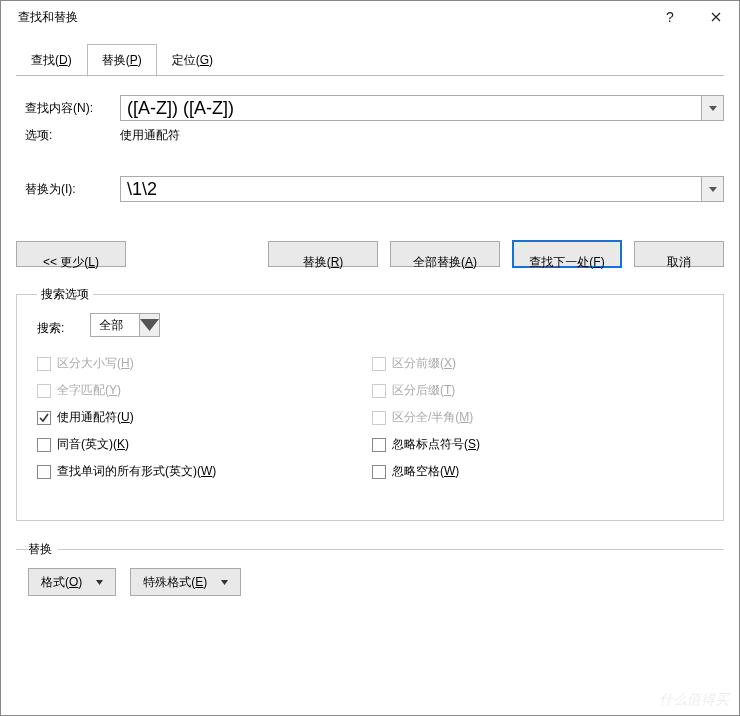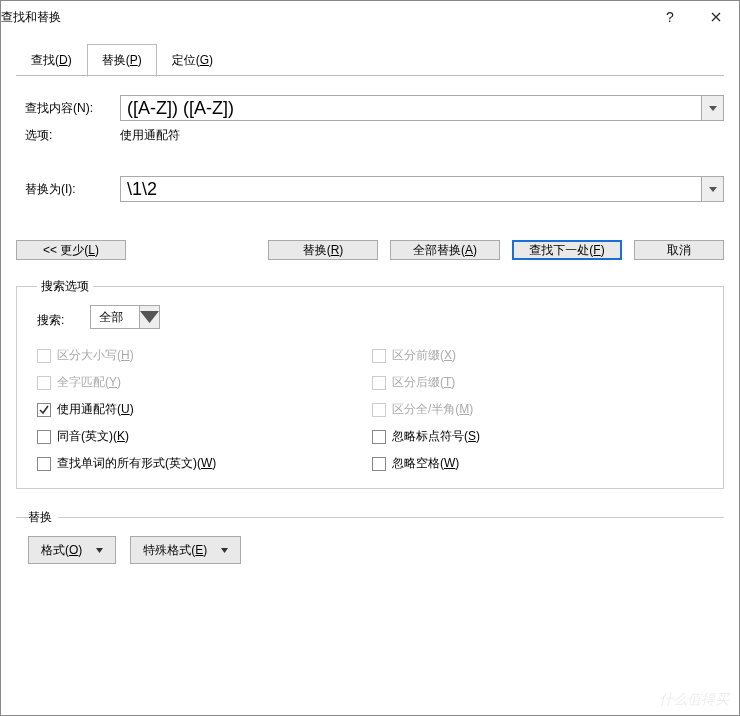--- a/index.html
+++ b/index.html
@@ -10,21 +10,21 @@
   width: 740px;
   height: 716px;
   overflow: hidden;
   border: 1px solid #888;
   position: relative;
 }
 .titlebar {
   display: flex;
   align-items: center;
   height: 32px;
-  padding: 0 0 0 0;
+  padding: 0 0 0 17px;
   background: #fff;
   justify-content: space-between;
 }
 .titlebar .title { flex: 1; font-size: 12px; }
 .titlebar .btn {
   width: 46px; height: 32px;
   display: flex; align-items: center; justify-content: center;
   font-size: 14px; color: #222;
 }
 .titlebar .btn svg { width: 10px; height: 10px; }
@@ -79,32 +79,32 @@
 .opt-row .label { width: 95px; }
 .btnrow {
   display: flex; gap: 12px;
   padding: 8px 15px 18px 15px;
   align-items: center;
 }
 .spacer { flex: 1; }
 button.std {
   height: 20px;
   min-width: 110px;
-  padding: 0 14px;
+  padding: 12px 14px;
   background: #e9e9e9;
   border: 1px solid #aaa;
   cursor: pointer;
   font-family: inherit;
   font-size: 12px;
 }
 button.std.focus { border: 2px solid #1a6fd6; }
 fieldset {
   border: 1px solid #ccc;
   margin: 0 15px 0 15px;
-  padding: 10px 20px 16px 20px;
+  padding: 10px 20px 40px 20px;
   position: relative;
 }
 fieldset legend { padding: 0 4px; font-size: 12px; }
 .search-dir { display: flex; align-items: flex-end; gap: 26px; margin-bottom: 14px; }
 .select-box {
   display: flex; align-items: center;
   height: 24px; border: 1px solid #aaa;
 }
 .select-box .val { padding: 0 8px; min-width: 48px; }
 .select-box .drop {

